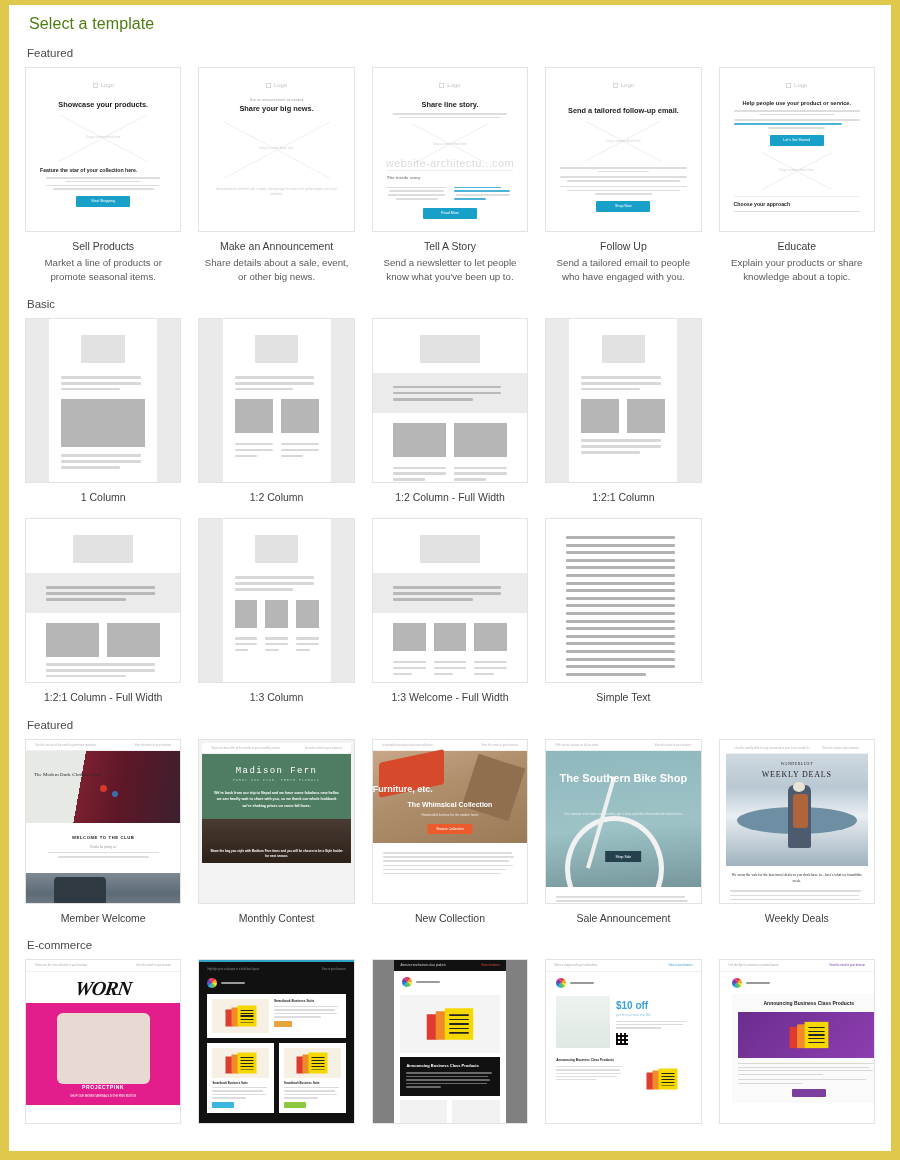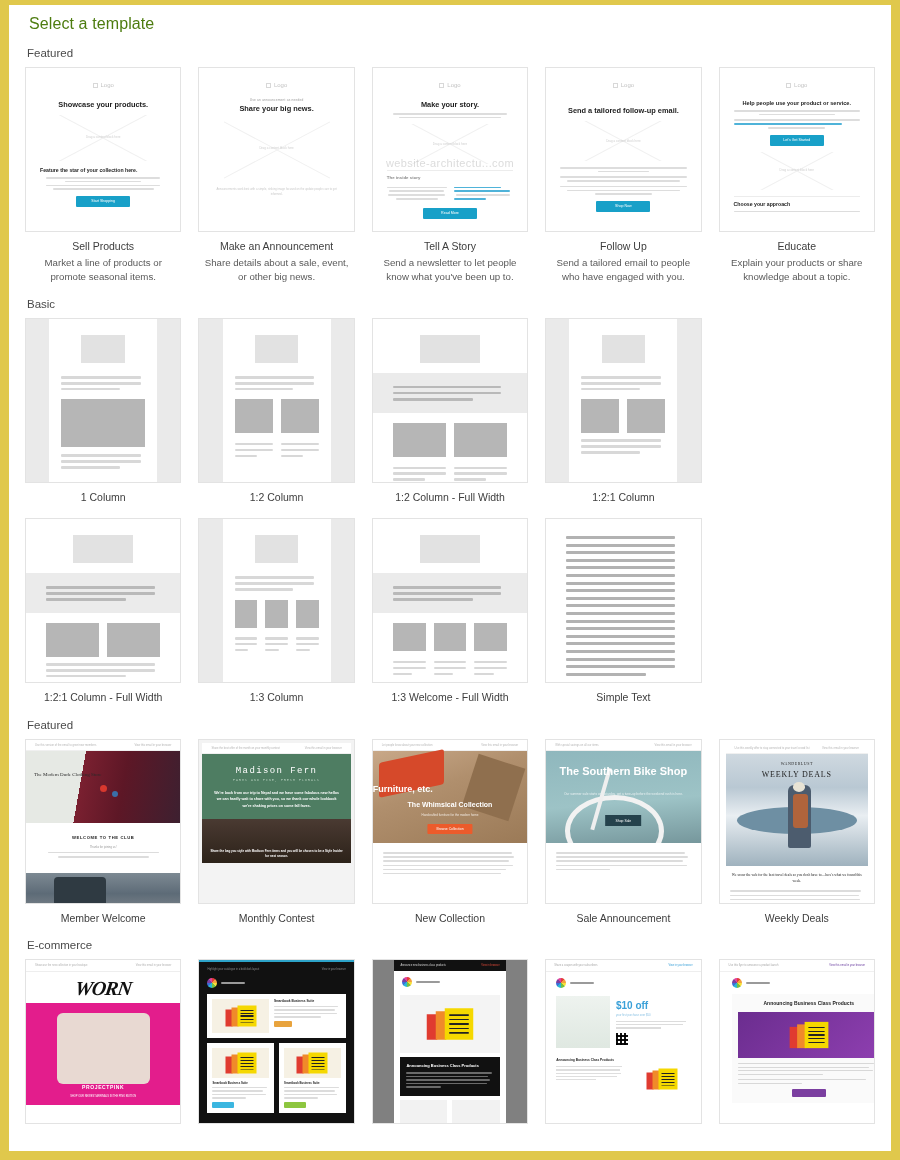--- a/index.html
+++ b/index.html
@@ -144,21 +144,21 @@
   
   .nc-hero{ height:92px; background:linear-gradient(160deg,#c8a888 0%,#b08f6d 40%,#9b7a57 100%); position:relative;}
   .nc-hero .wedge{position:absolute;left:4%;top:6%;width:42%;height:38%;background:#d6492a;transform:skewY(-12deg);border-radius:3px;}
   .nc-hero .plank{position:absolute;right:6%;top:10%;width:32%;height:60%;background:#8f6f4e;transform:rotate(18deg);}
   .nc-hero h3{position:absolute;left:0;right:0;top:36%;text-align:left;color:#fff;font-size:9px;font-family:Liberation Sans, sans-serif;}
   .nc-hero h4{position:absolute;left:0;right:0;top:55%;text-align:center;color:#fff;font-size:7px;font-weight:700;}
   .nc-hero .sub{position:absolute;left:0;right:0;top:68%;text-align:center;color:#efe6dd;font-size:3px;}
   .nc-hero .btn{position:absolute;left:50%;transform:translateX(-50%);bottom:9%;background:#ec5b2b;color:#fff;font-size:3.4px;padding:3px 9px;border-radius:1px;}
 
   
-  .sa-hero{ height:92px; background:linear-gradient(175deg,#8fb7bd 0%,#9dc3c6 55%,#76979c 100%); position:relative; overflow:hidden;}
+  .sa-hero{ height:136px; background:linear-gradient(175deg,#8fb7bd 0%,#9dc3c6 55%,#76979c 100%); position:relative; overflow:hidden;}
   .sa-hero .wheel{position:absolute;left:12%;bottom:-26%;width:64%;height:78%;border:5px solid #f2f2f2;border-radius:50%;}
   .sa-hero .frame{position:absolute;left:34%;top:18%;width:4px;height:70%;background:#efefef;transform:rotate(16deg);}
   .sa-hero h3{position:absolute;left:0;right:0;top:16%;text-align:center;color:#fff;font-size:11px;font-weight:700;line-height:1.15;}
   .sa-hero .sub{position:absolute;left:6%;right:6%;top:45%;text-align:center;color:#e6eff0;font-size:3.2px;line-height:1.7;}
   .sa-hero .btn{position:absolute;left:50%;transform:translateX(-50%);bottom:18%;background:#25424c;color:#fff;font-size:3.4px;padding:3.5px 10px;}
 
   
   .wd-hero{height:112px;background:linear-gradient(180deg,#cfd9e0 0%,#b9c8d3 30%,#e9eef2 55%,#9fb2be 100%);position:relative;overflow:hidden;}
   .wd-hero .lake{position:absolute;left:8%;right:8%;top:48%;height:24%;background:#6e8fa3;border-radius:50%;}
   .wd-hero .person{position:absolute;left:44%;top:28%;width:16%;height:56%;background:#4c5c6e;border-radius:6px 6px 2px 2px;}
@@ -287,21 +287,21 @@
         </div>
       </div>
       <div class="card-name">Make an Announcement</div>
       <div class="card-desc">Share details about a sale, event, or other big news.</div>
     </div>
 
     <div class="card">
       <div class="thumb">
         <div class="em">
           <div class="logo"><span class="sq"></span><span>Logo</span></div>
-          <h4>Make your story.</h4>
+          <h4>Share line story.</h4>
           <div class="ln w90"></div>
             <div class="ln w80"></div>
           <div class="ph" style="height:40px">
               <span>Drag a content block here</span>
             </div>
           <div class="sep"></div>
           <h4 class="left" style="font-size:4.4px;color:#8a8a8a">The inside story</h4>
           <div class="cols">
             <div>
                 <div class="ln w95" style="width:100%"></div>

